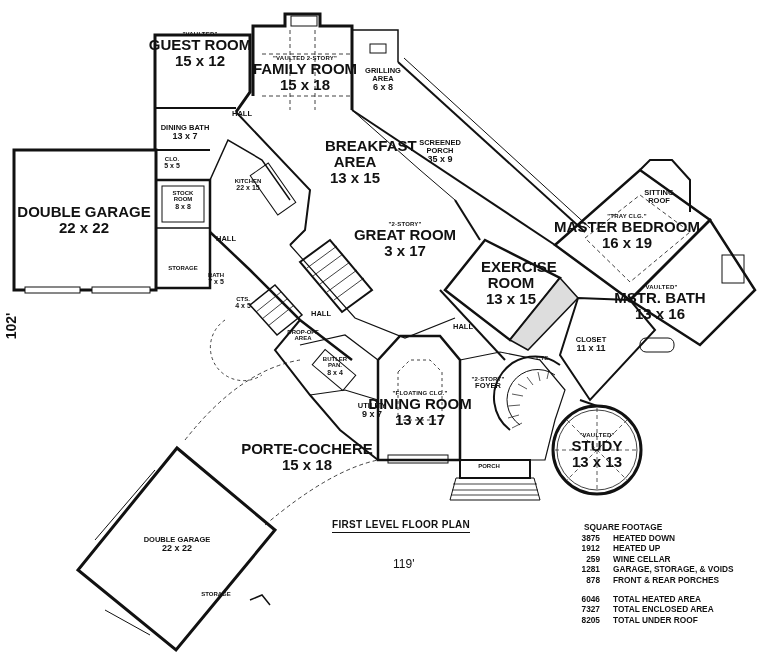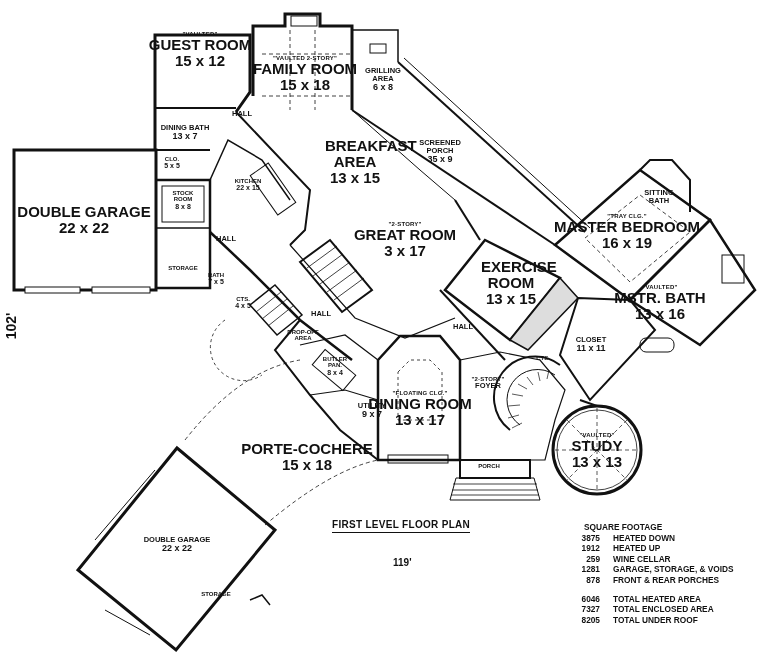--- a/index.html
+++ b/index.html
@@ -7,21 +7,21 @@
   svg#plan{position:absolute;left:0;top:0;}
   .lbl{position:absolute;text-align:center;font-weight:bold;line-height:1.05;white-space:nowrap;transform:translate(-50%,-50%);}
   .lbl .note{display:block;font-size:6px;font-weight:bold;letter-spacing:0.2px;}
   .lbl .name{display:block;font-size:15px;}
   .lbl .dim{display:block;font-size:15px;}
   .lbl.sm .name{font-size:7.5px;}
   .lbl.sm .dim{font-size:9px;}
   .lbl.xs .name{font-size:6px;}
   .lbl.xs .dim{font-size:7px;}
   .plan-title{position:absolute;left:332px;top:519px;font-size:10px;font-weight:bold;border-bottom:1.5px solid #111;padding-bottom:2px;letter-spacing:0.3px;}
-  .dim-h{position:absolute;left:393px;top:557px;font-size:10px;font-weight:bold;}
+  .dim-h{position:absolute;left:393px;top:557px;font-size:12px;font-weight:normal;}
   .dim-v{position:absolute;left:-2px;top:318px;font-size:14px;font-weight:bold;transform:rotate(-90deg);transform-origin:center;}
   .sqft{position:absolute;left:570px;top:522px;font-size:8.3px;font-weight:bold;line-height:10.6px;}
   .sqft .hdr{padding-left:14px;}
   .sqft .row{display:flex;}
   .sqft .num{width:30px;text-align:right;padding-right:13px;}
   .sqft .gap{height:8px;}
 </style>
 </head>
 <body>
 
@@ -204,21 +204,21 @@
   <div class="lbl sm" style="left:440px;top:152px;width:50px;white-space:normal;">
     <span class="name">SCREENED PORCH</span>
     <span class="dim">35 x 9</span>
   </div>
   <div class="lbl" style="left:405px;top:240px;">
     <span class="note">"2-STORY"</span>
     <span class="name">GREAT ROOM</span>
     <span class="dim">3 x 17</span>
   </div>
   <div class="lbl sm" style="left:659px;top:197px;width:40px;white-space:normal;">
-    <span class="name">SITTING BATH</span>
+    <span class="name">SITTING ROOF</span>
   </div>
   <div class="lbl" style="left:627px;top:232px;">
     <span class="note">"TRAY CLG."</span>
     <span class="name">MASTER BEDROOM</span>
     <span class="dim">16 x 19</span>
   </div>
   <div class="lbl" style="left:511px;top:283px;width:60px;white-space:normal;">
     <span class="name">EXERCISE ROOM</span>
     <span class="dim">13 x 15</span>
   </div>

